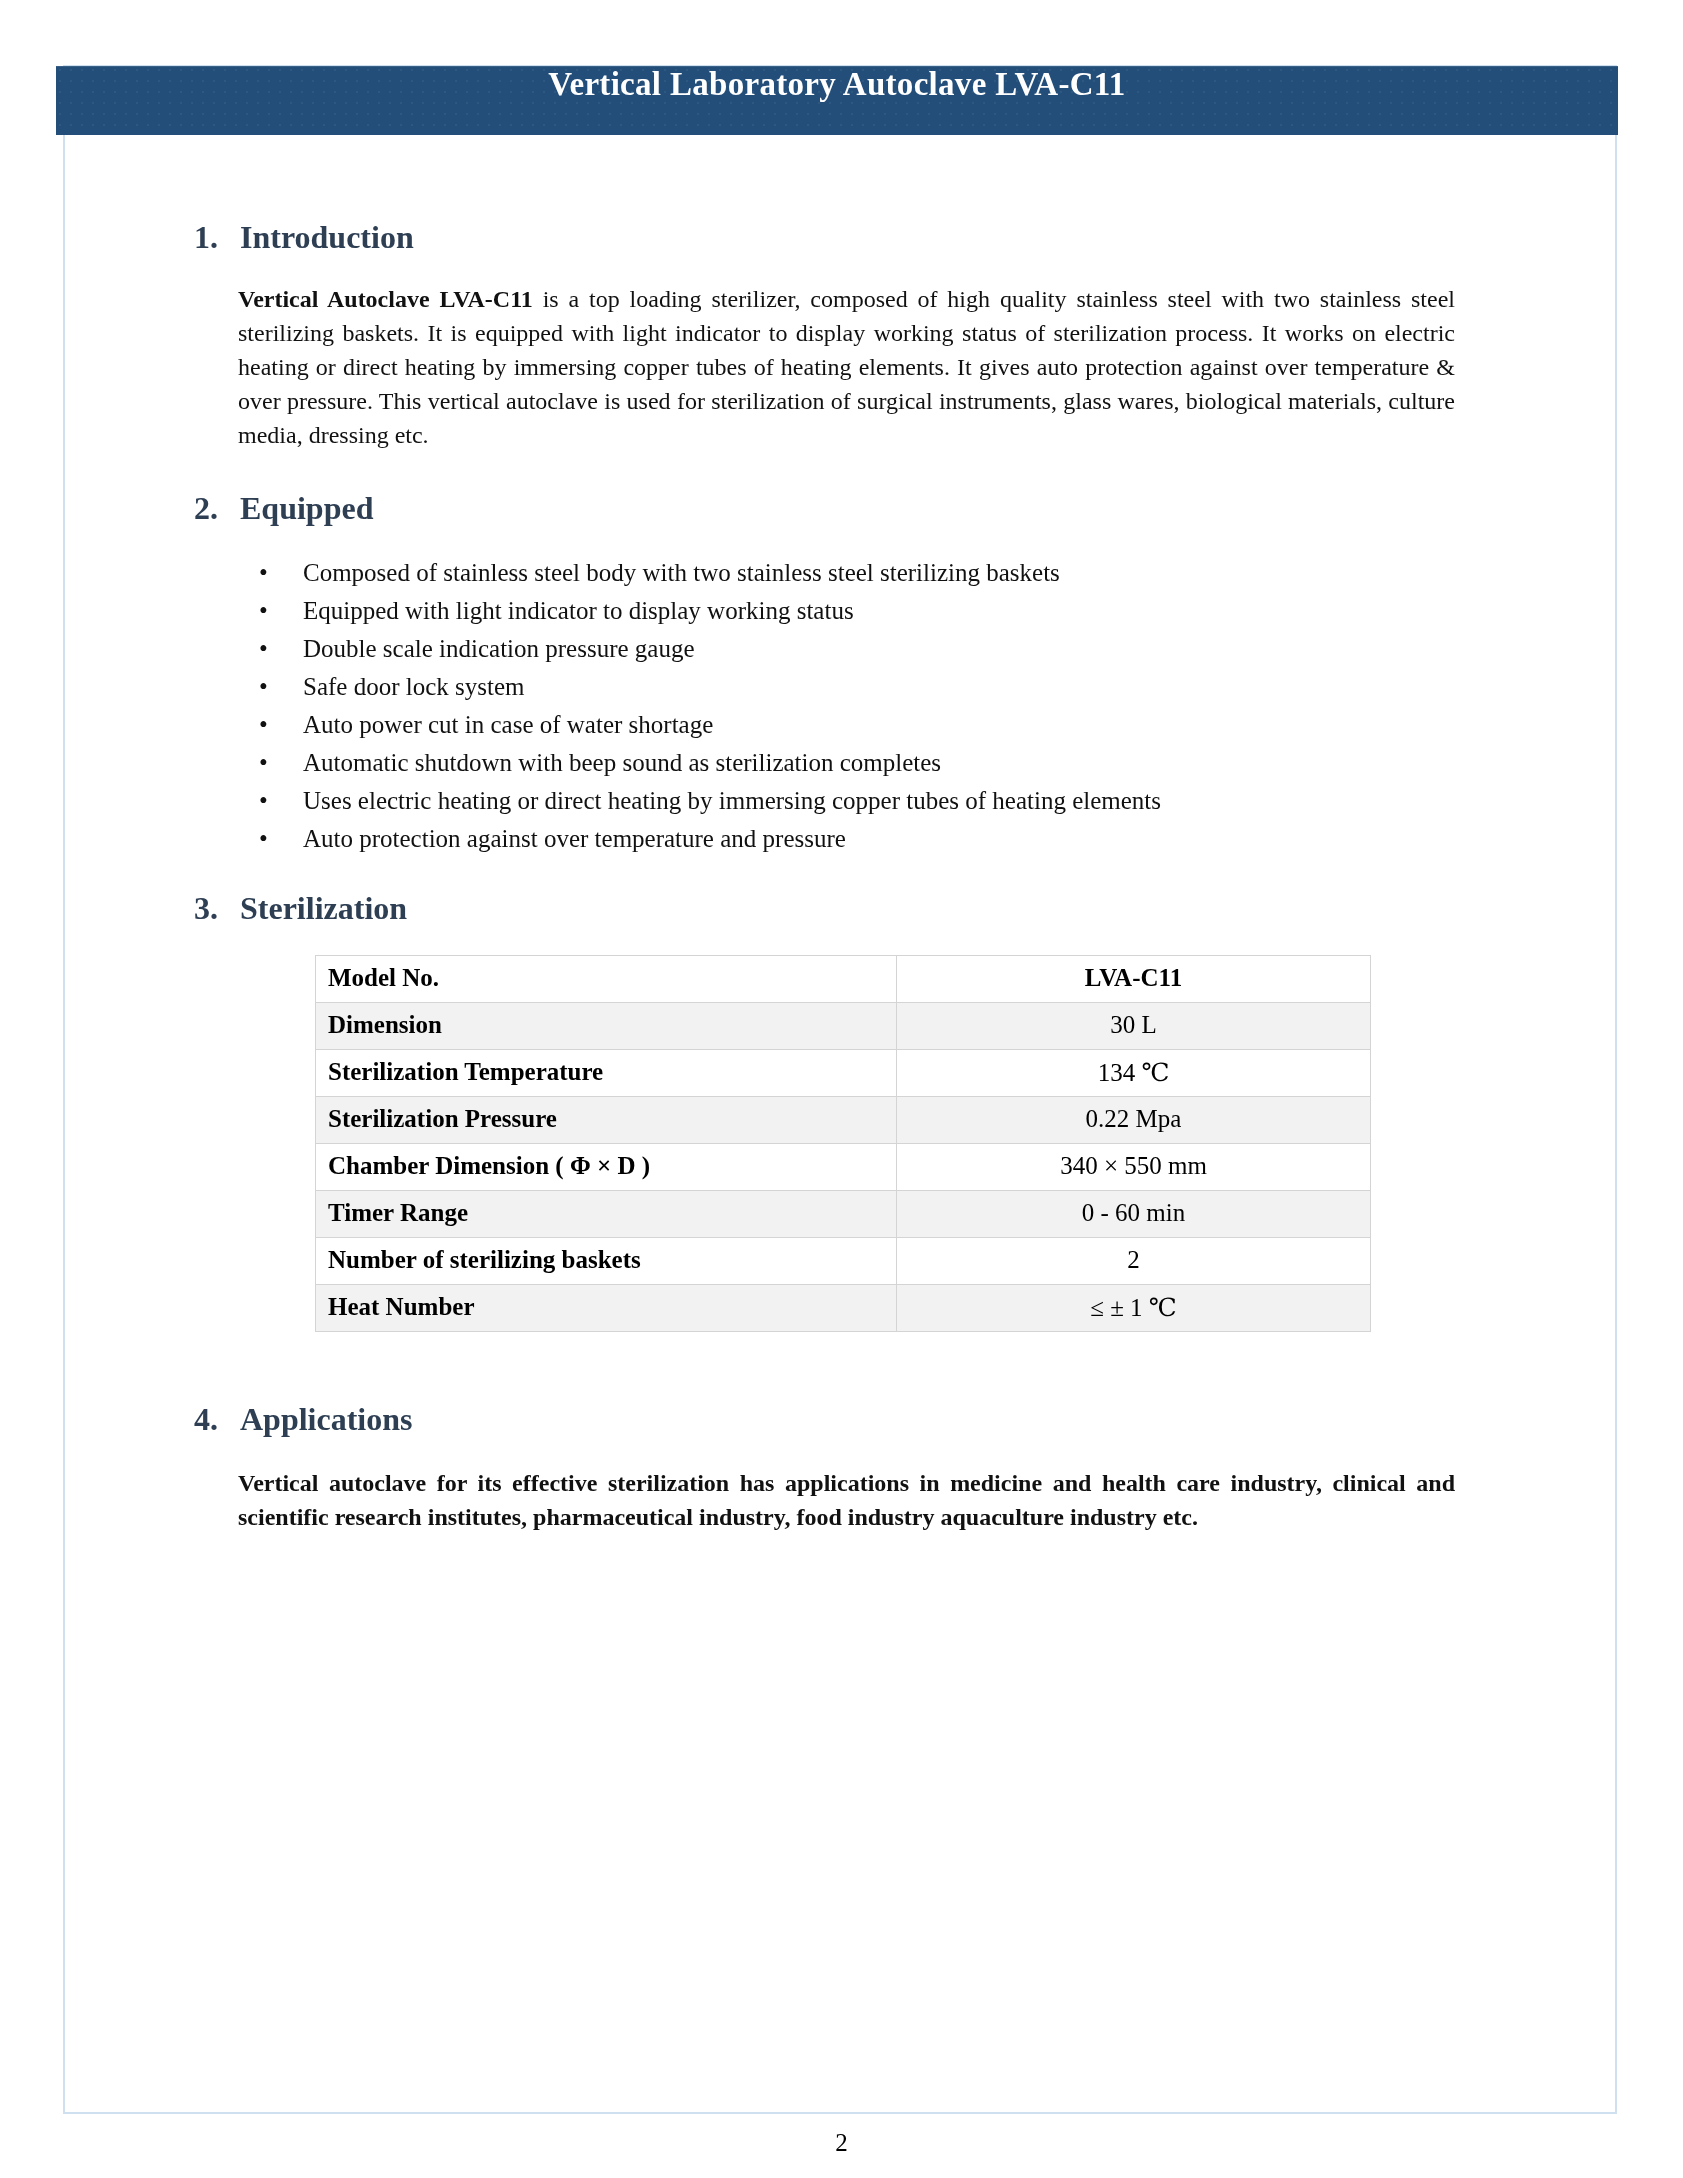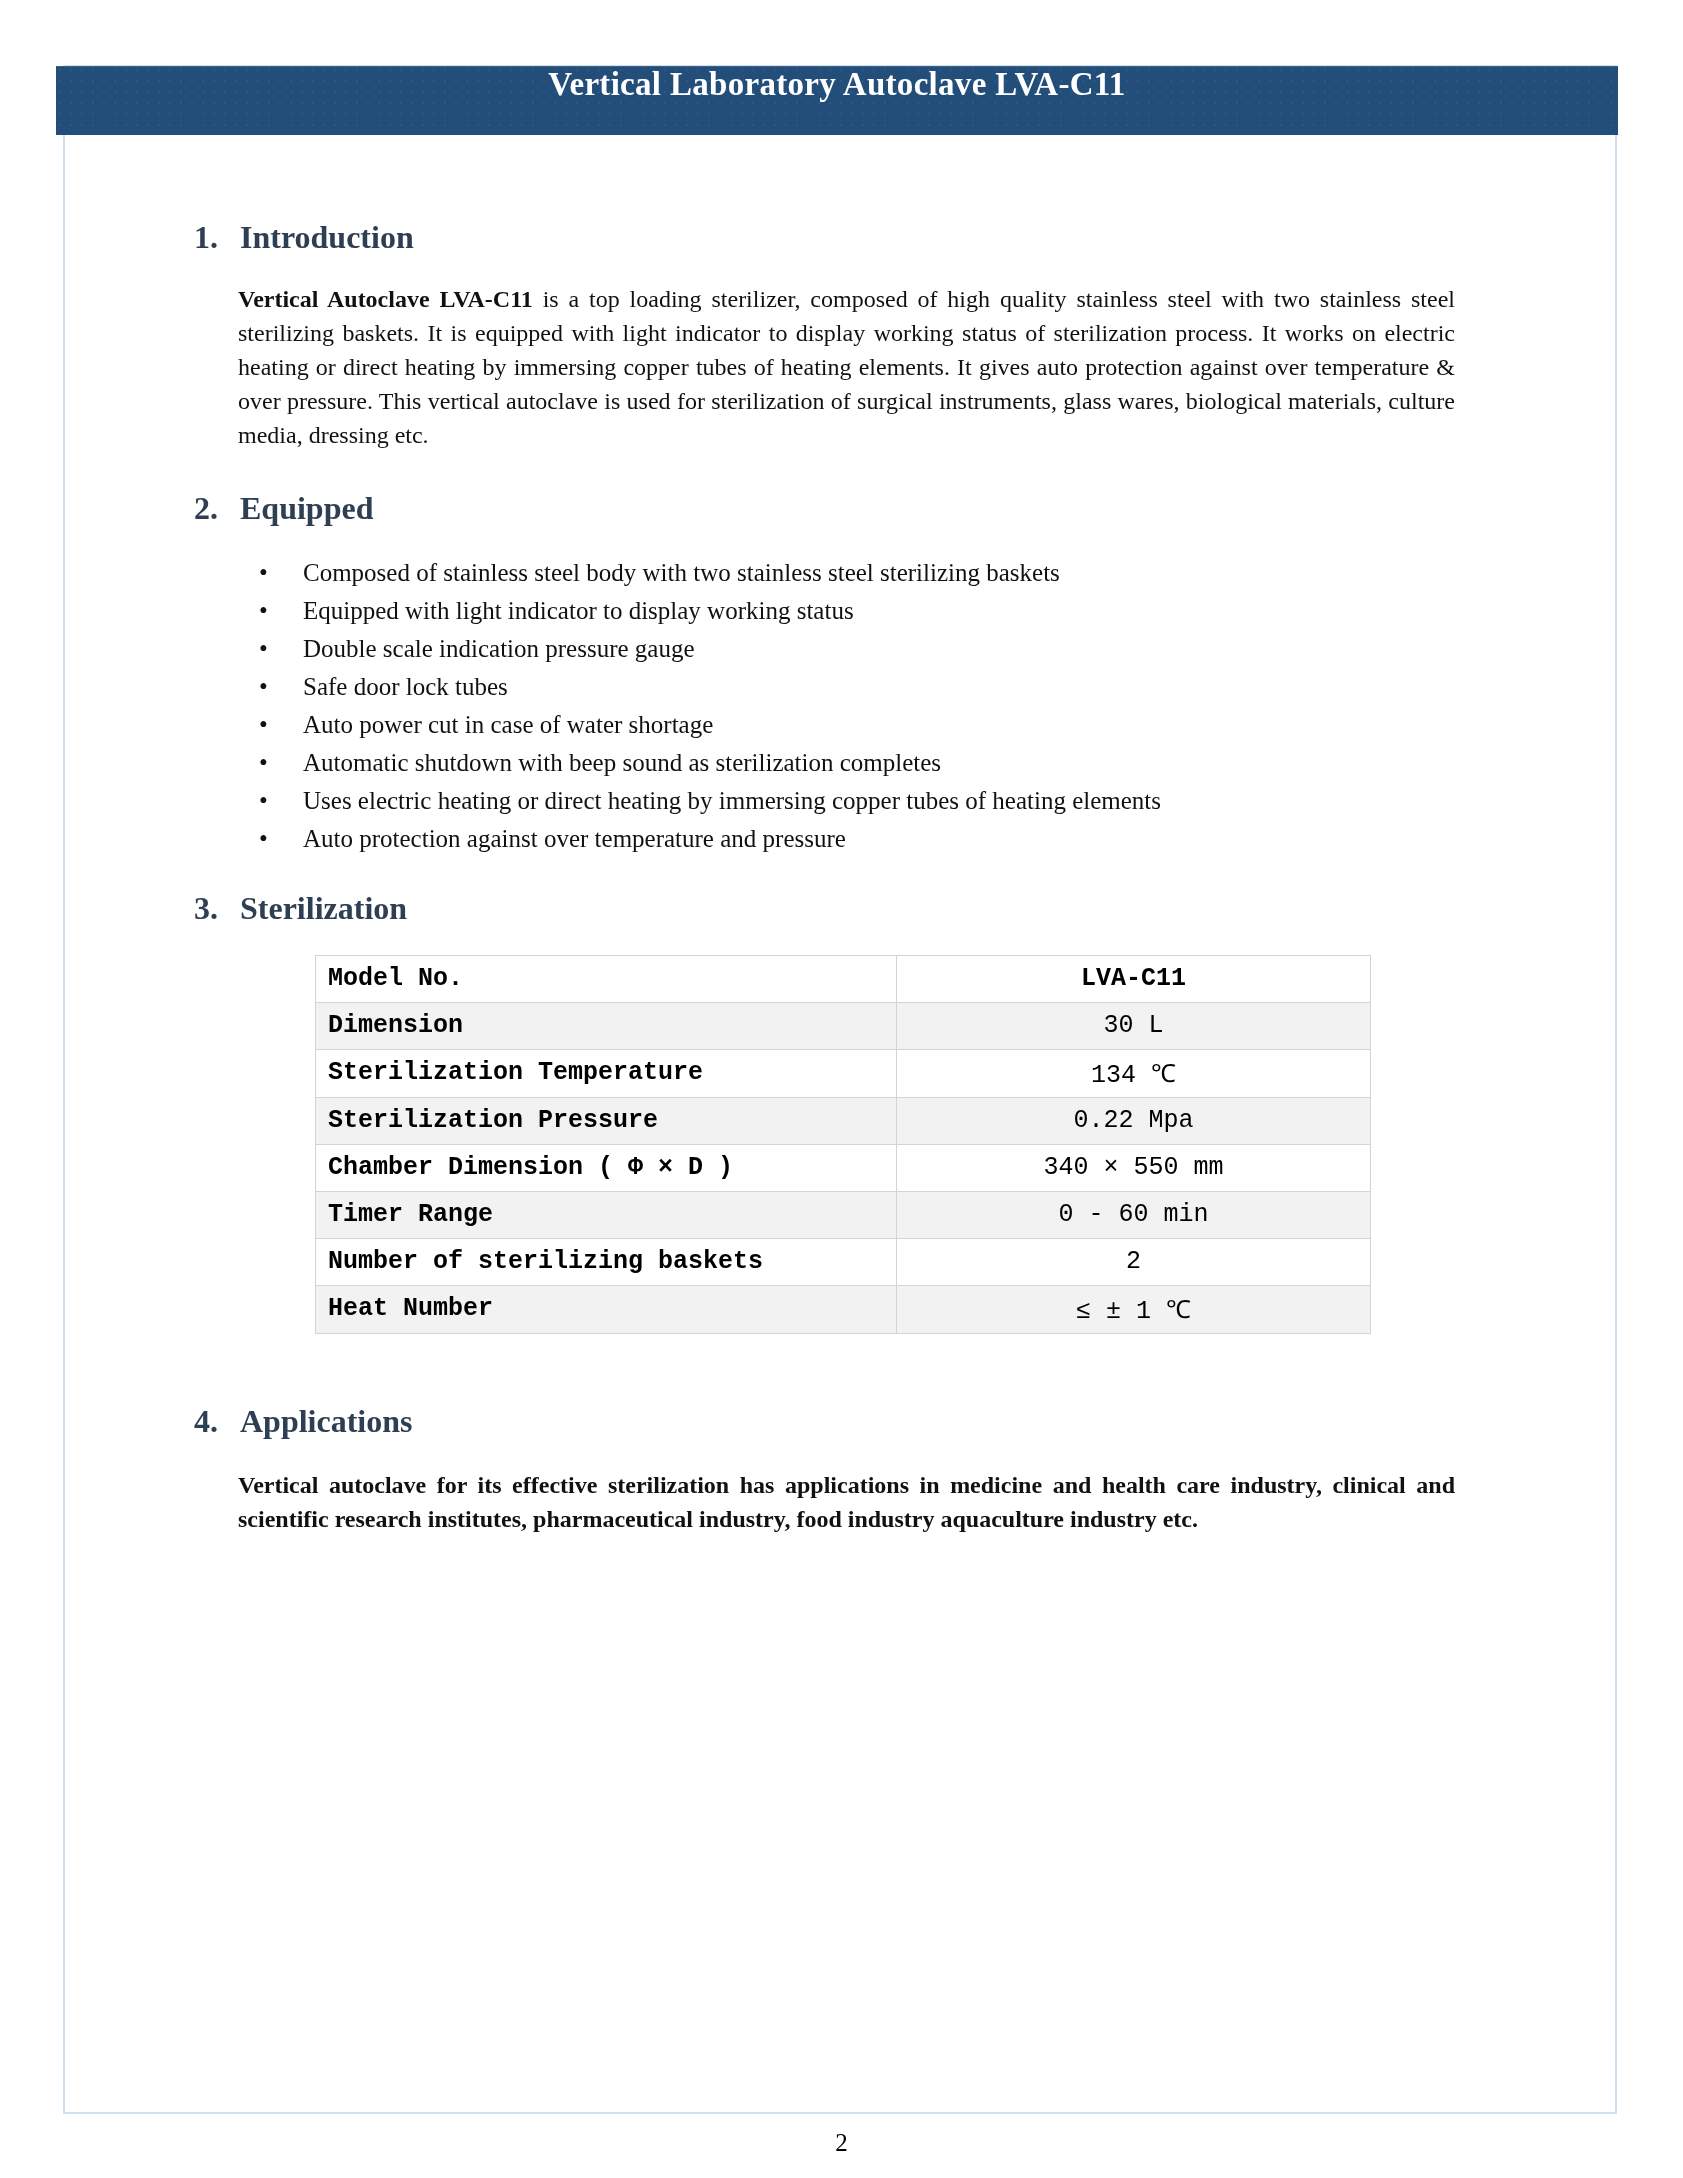--- a/index.html
+++ b/index.html
@@ -204,21 +204,21 @@
         <li>
           <span class="bullet-dot">•</span>
           <span>Equipped with light indicator to display working status</span>
         </li>
         <li>
           <span class="bullet-dot">•</span>
           <span>Double scale indication pressure gauge</span>
         </li>
         <li>
           <span class="bullet-dot">•</span>
-          <span>Safe door lock tubes</span>
+          <span>Safe door lock system</span>
         </li>
         <li>
           <span class="bullet-dot">•</span>
           <span>Auto power cut in case of water shortage</span>
         </li>
         <li>
           <span class="bullet-dot">•</span>
           <span>Automatic shutdown with beep sound as sterilization completes</span>
         </li>
         <li>
@@ -231,21 +231,21 @@
         </li>
       </ul>
     </div>
 
     <div class="section" style="margin-top:34px;">
       <div class="heading">
         <span class="num">3.</span>
         <span class="htext">Sterilization</span>
       </div>
 
-      <table class="spec" style="margin-top:28px;font-family:Liberation Mono, monospace;">
+      <table class="spec" style="margin-top:28px;">
         <tbody>
           <tr class="plain first">
             <td class="k">Model No.</td>
             <td class="v">LVA-C11</td>
           </tr>
           <tr class="shade">
             <td class="k">Dimension</td>
             <td class="v">30 L</td>
           </tr>
           <tr class="plain">

